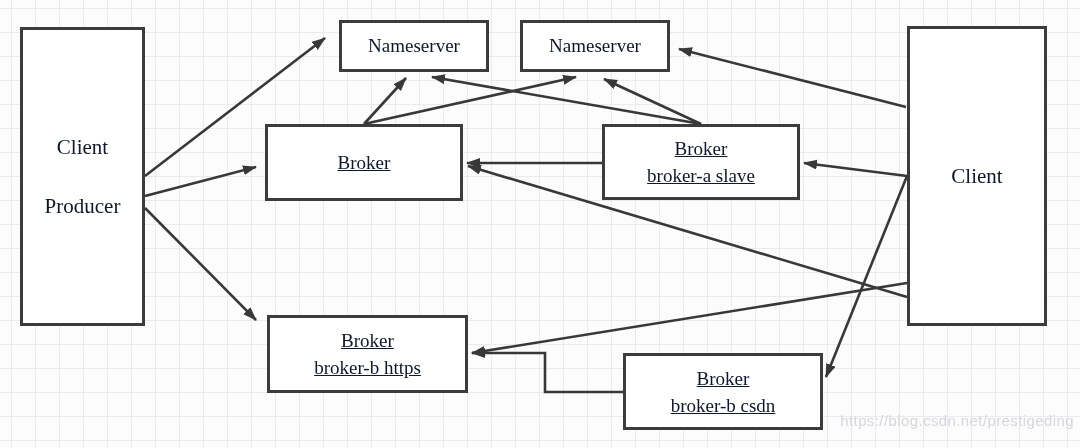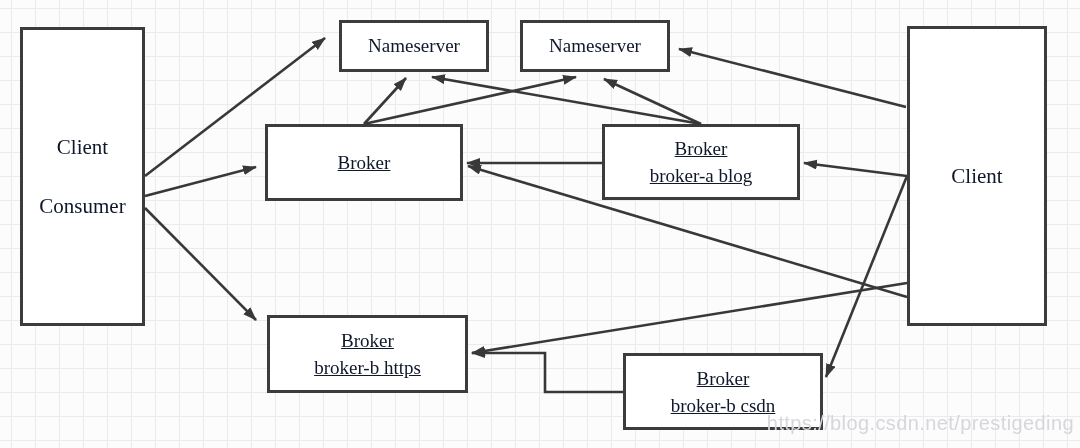--- a/index.html
+++ b/index.html
@@ -37,54 +37,54 @@
   .edge{
     fill:none;
     stroke:#383838;
     stroke-width:2.6;
   }
   .watermark{
     position:absolute;
     right:6px;
     top:412px;
     font-family:"Liberation Sans", sans-serif;
-    font-size:20px;
+    font-size:15px;
     letter-spacing:0.4px;
     color:#d6d6db;
   }
 </style>
 </head>
 <body>
 
 <div class="canvas">
 
   <div class="node tall" style="left:20px;top:27px;width:125px;height:299px">
     <span>Client</span>
-    <span>Consumer</span>
+    <span>Producer</span>
   </div>
 
   <div class="node tall" style="left:907px;top:26px;width:140px;height:300px">
     <span>Client</span>
   </div>
 
   <div class="node ns" style="left:339px;top:20px;width:150px;height:52px">
     <span>Nameserver</span>
   </div>
 
   <div class="node ns" style="left:520px;top:20px;width:150px;height:52px">
     <span>Nameserver</span>
   </div>
 
   <div class="node wide" style="left:265px;top:124px;width:198px;height:77px">
     <span>Broker</span>
   </div>
 
   <div class="node wide" style="left:602px;top:124px;width:198px;height:76px">
     <span>Broker</span>
-    <span>broker-a blog</span>
+    <span>broker-a slave</span>
   </div>
 
   <div class="node wide" style="left:267px;top:315px;width:201px;height:78px">
     <span>Broker</span>
     <span>broker-b https</span>
   </div>
 
   <div class="node wide" style="left:623px;top:353px;width:200px;height:77px">
     <span>Broker</span>
     <span>broker-b csdn</span>

